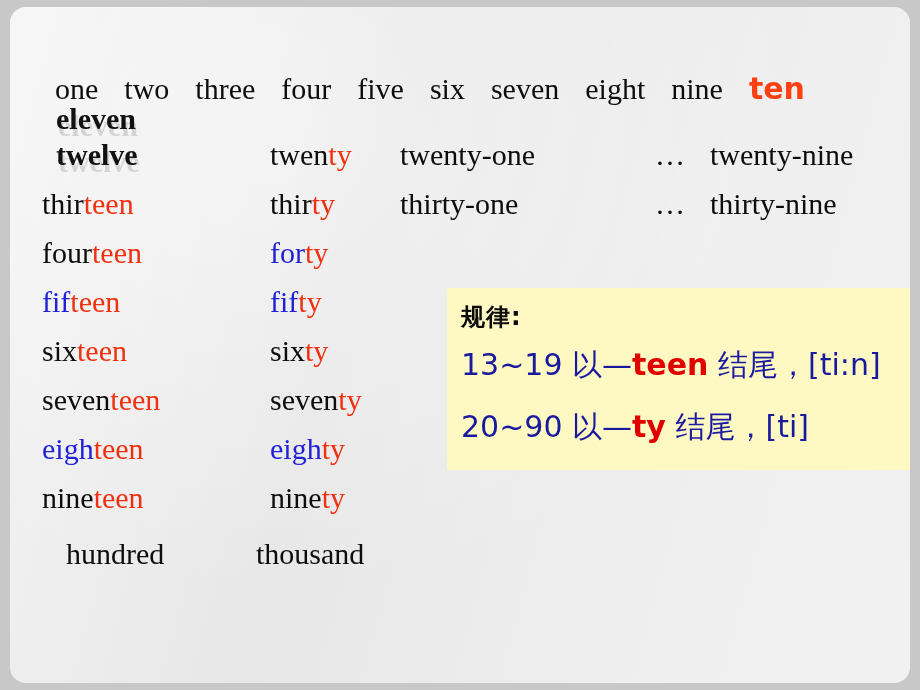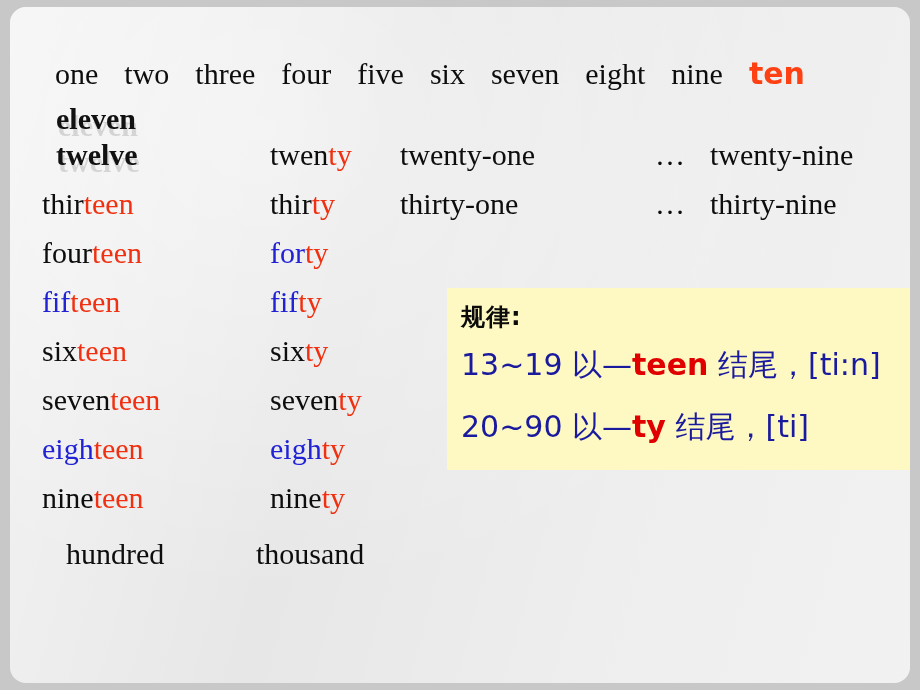--- a/index.html
+++ b/index.html
@@ -54,21 +54,21 @@
     letter-spacing: 0.5px;
     color: #111111;
     white-space: nowrap;
     z-index: 4;
   }
 
   
   #row-units {
     position: absolute;
     left: 45px;
-    top: 49px;
+    top: 64px;
     width: 860px;
     font-size: 30px;
     line-height: 36px;
     color: #0d0d0d;
     white-space: nowrap;
     z-index: 4;
   }
   #row-units .w { margin-right: 26px; }
   #row-units .w:last-child { margin-right: 0; }
   .ten-word {

